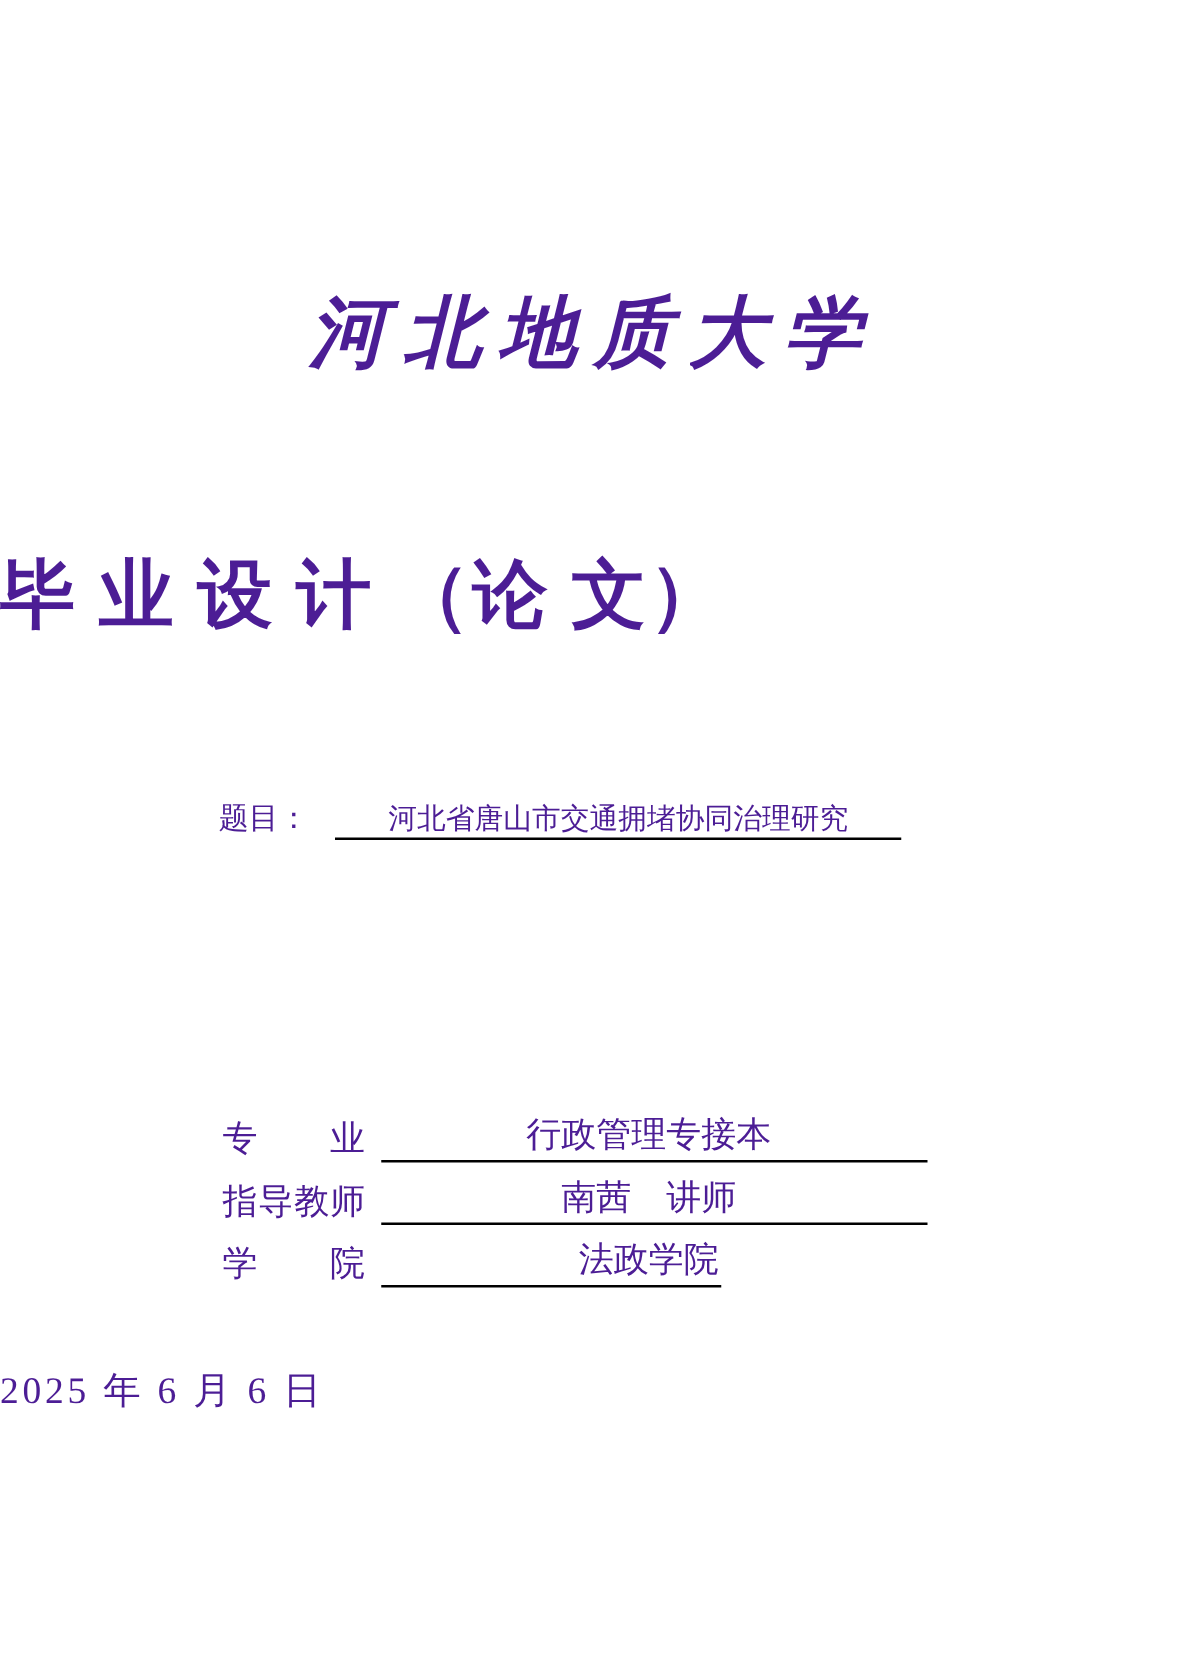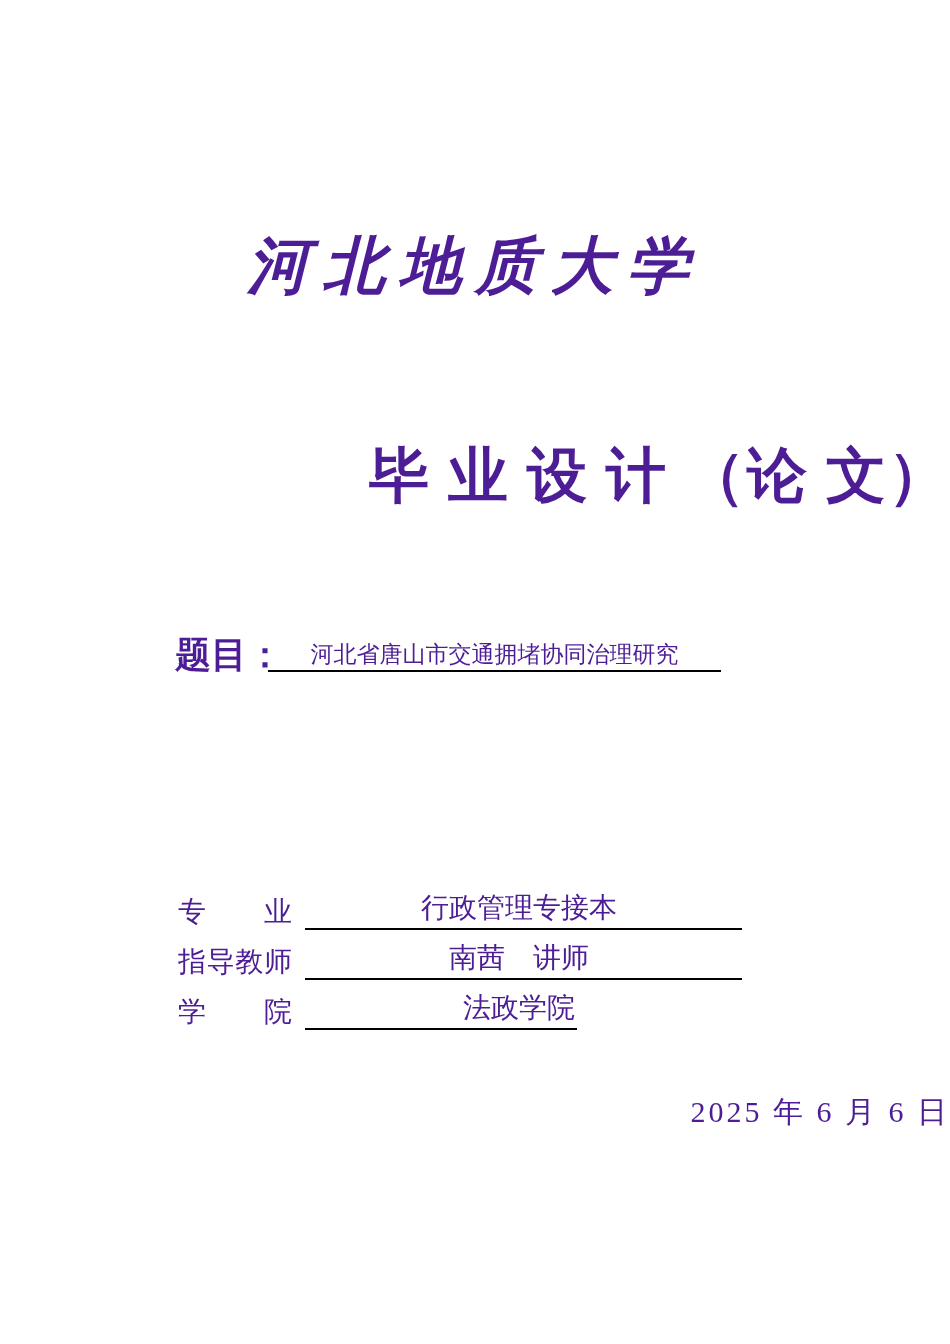--- a/index.html
+++ b/index.html
@@ -20,36 +20,36 @@
     font-size:62px;
     font-weight:900;
     letter-spacing:14px;
     font-style:italic;
     white-space:nowrap;
   }
   .main-title{
     position:absolute;
     top:436px;left:0;right:0;
     margin:0;
-    text-align:right;
+    text-align:left;
     font-size:60px;
     font-weight:bold;
     letter-spacing:2px;
     white-space:nowrap;
   }
   .topic-row{
     position:absolute;
     top:636px;left:175px;
     width:600px;height:38px;
   }
   .topic-label{
     position:absolute;
     left:0;bottom:0;
-    font-size:36px;
-    font-weight:bold;
+    font-size:24px;
+    font-weight:normal;
     line-height:38px;
     white-space:nowrap;
   }
   .topic-underline{
     position:absolute;
     left:93px;bottom:2px;
     width:453px;height:0;
     border-bottom:2px solid #000;
   }
   .topic-value{
@@ -89,21 +89,21 @@
     position:absolute;
     left:115px;bottom:3px;
     width:452px;
     text-align:center;
     font-size:28px;
     white-space:nowrap;
   }
   .date-line{
     position:absolute;
     top:1092px;left:0;right:0;
-    text-align:right;
+    text-align:left;
     font-size:30px;
     letter-spacing:3px;
     white-space:nowrap;
   }
 </style>
 </head>
 <body>
 
 <div class="page">
 

